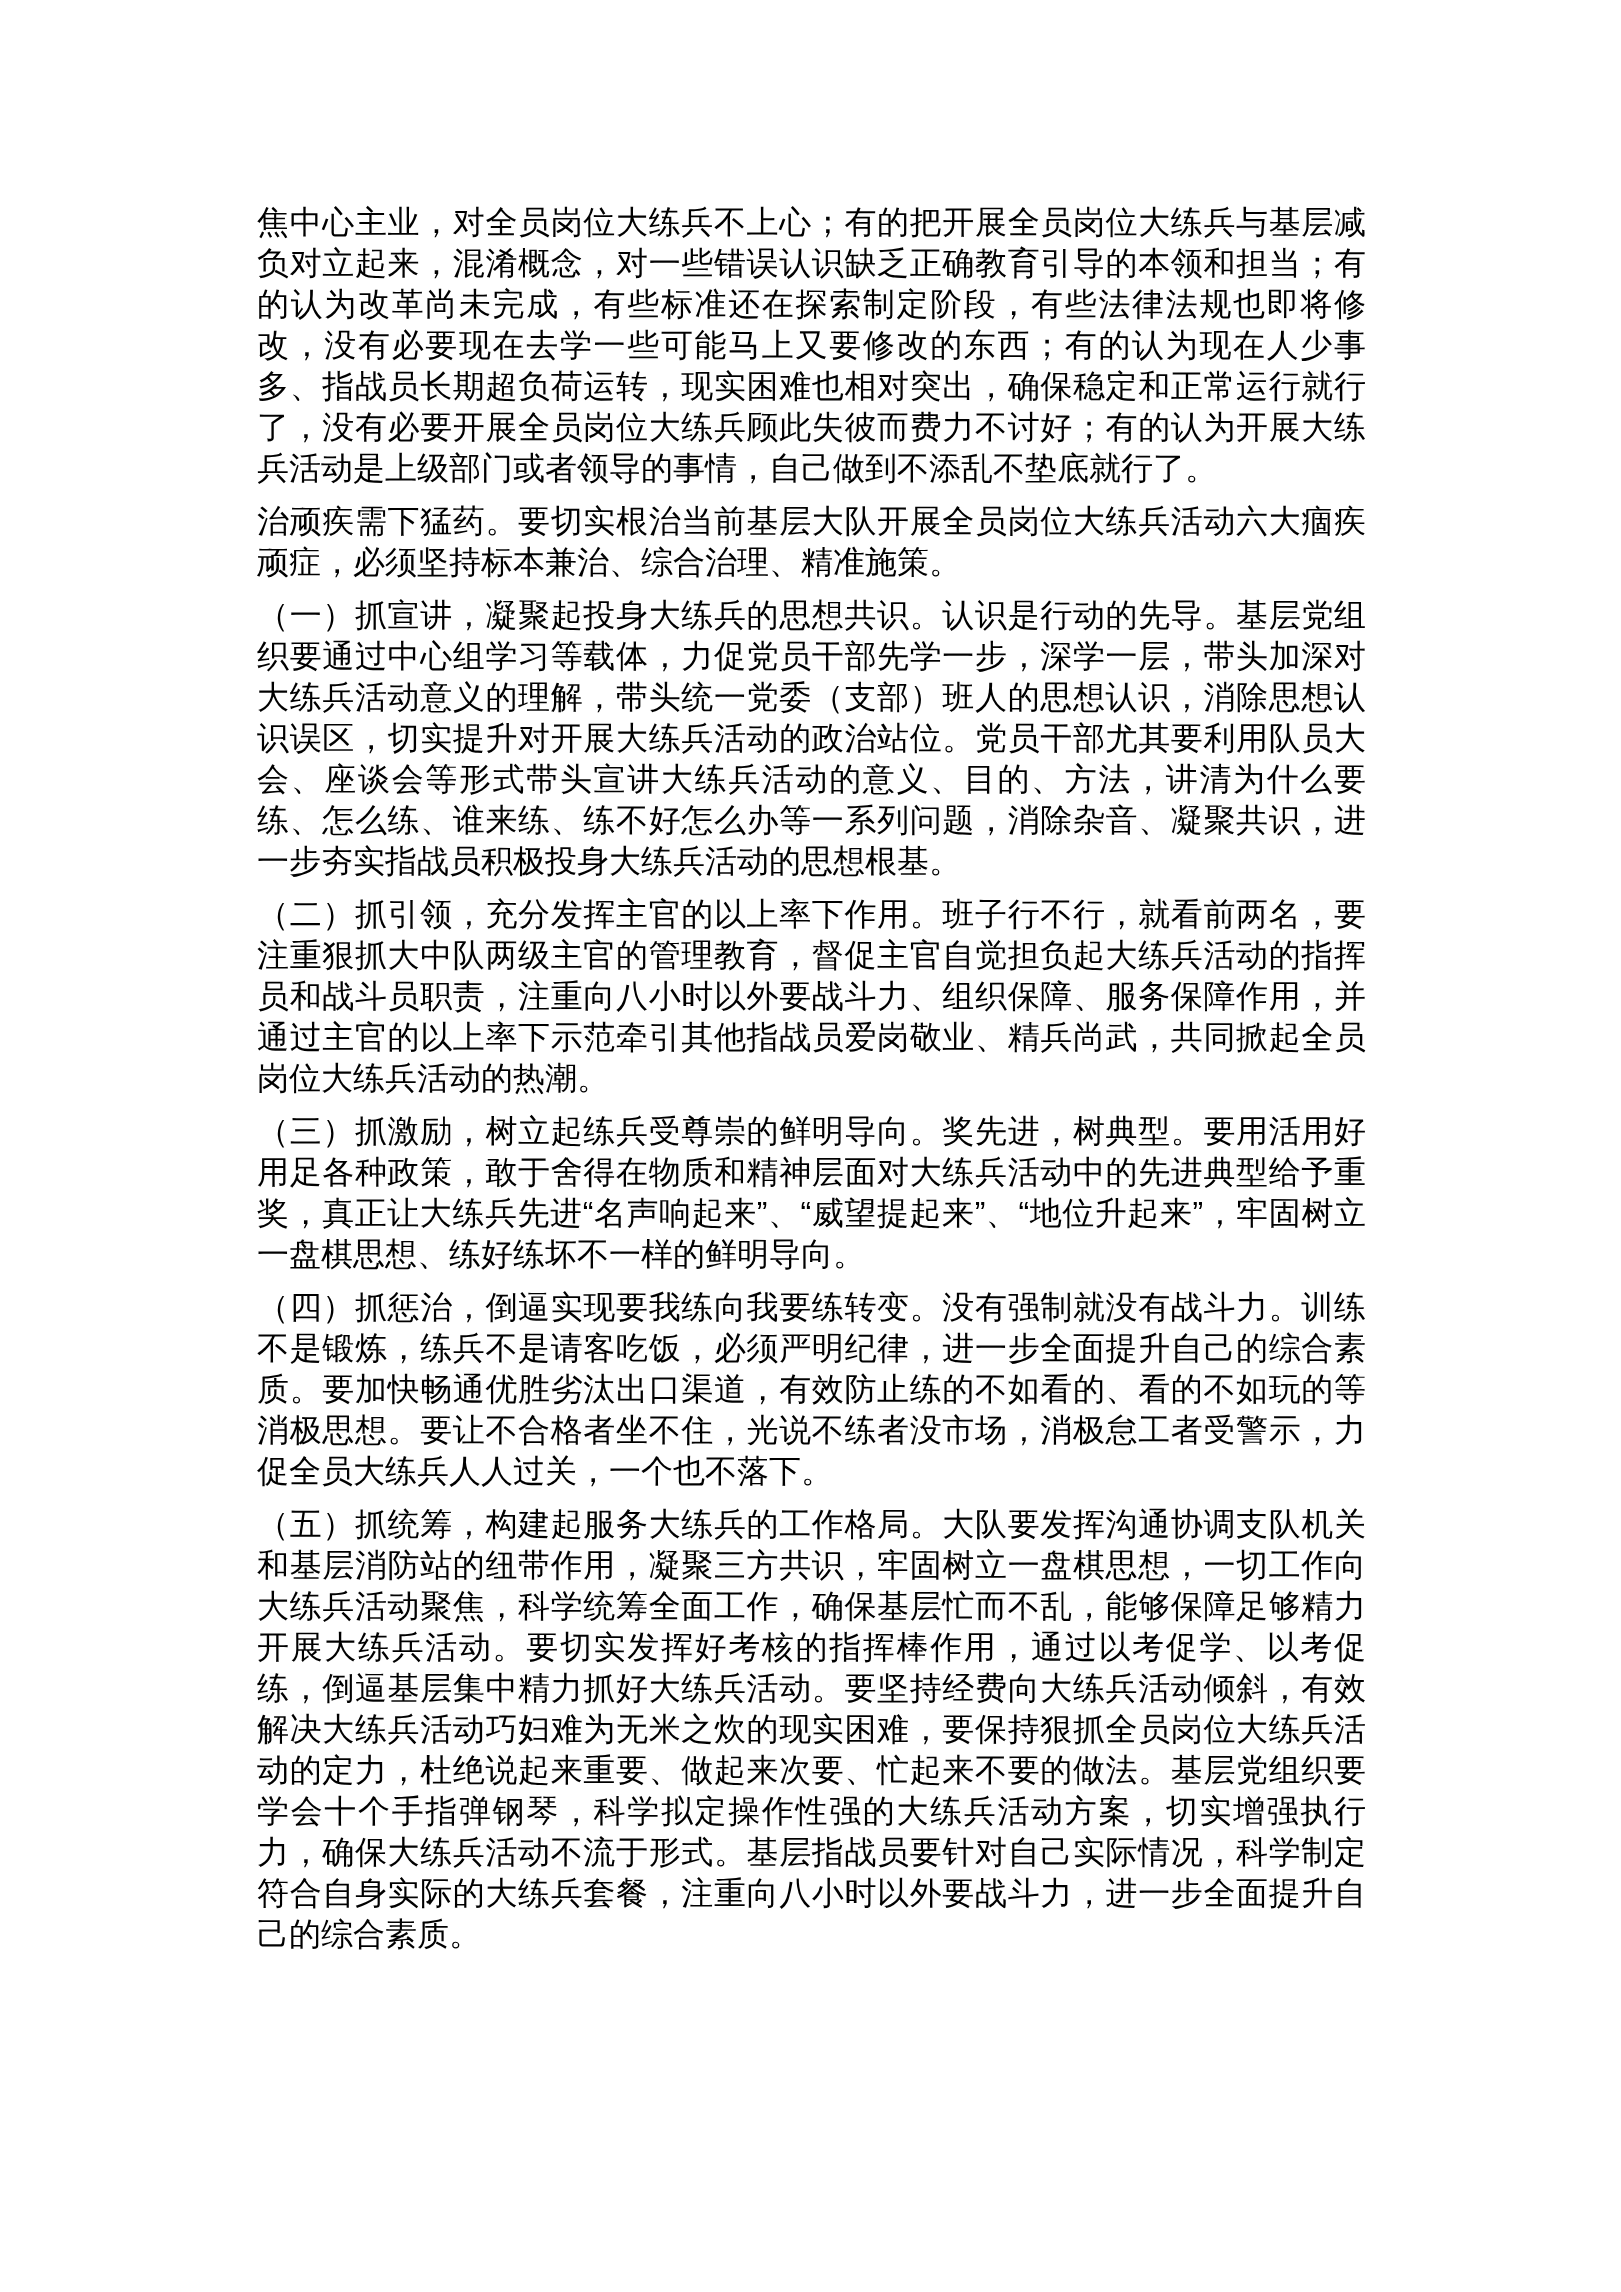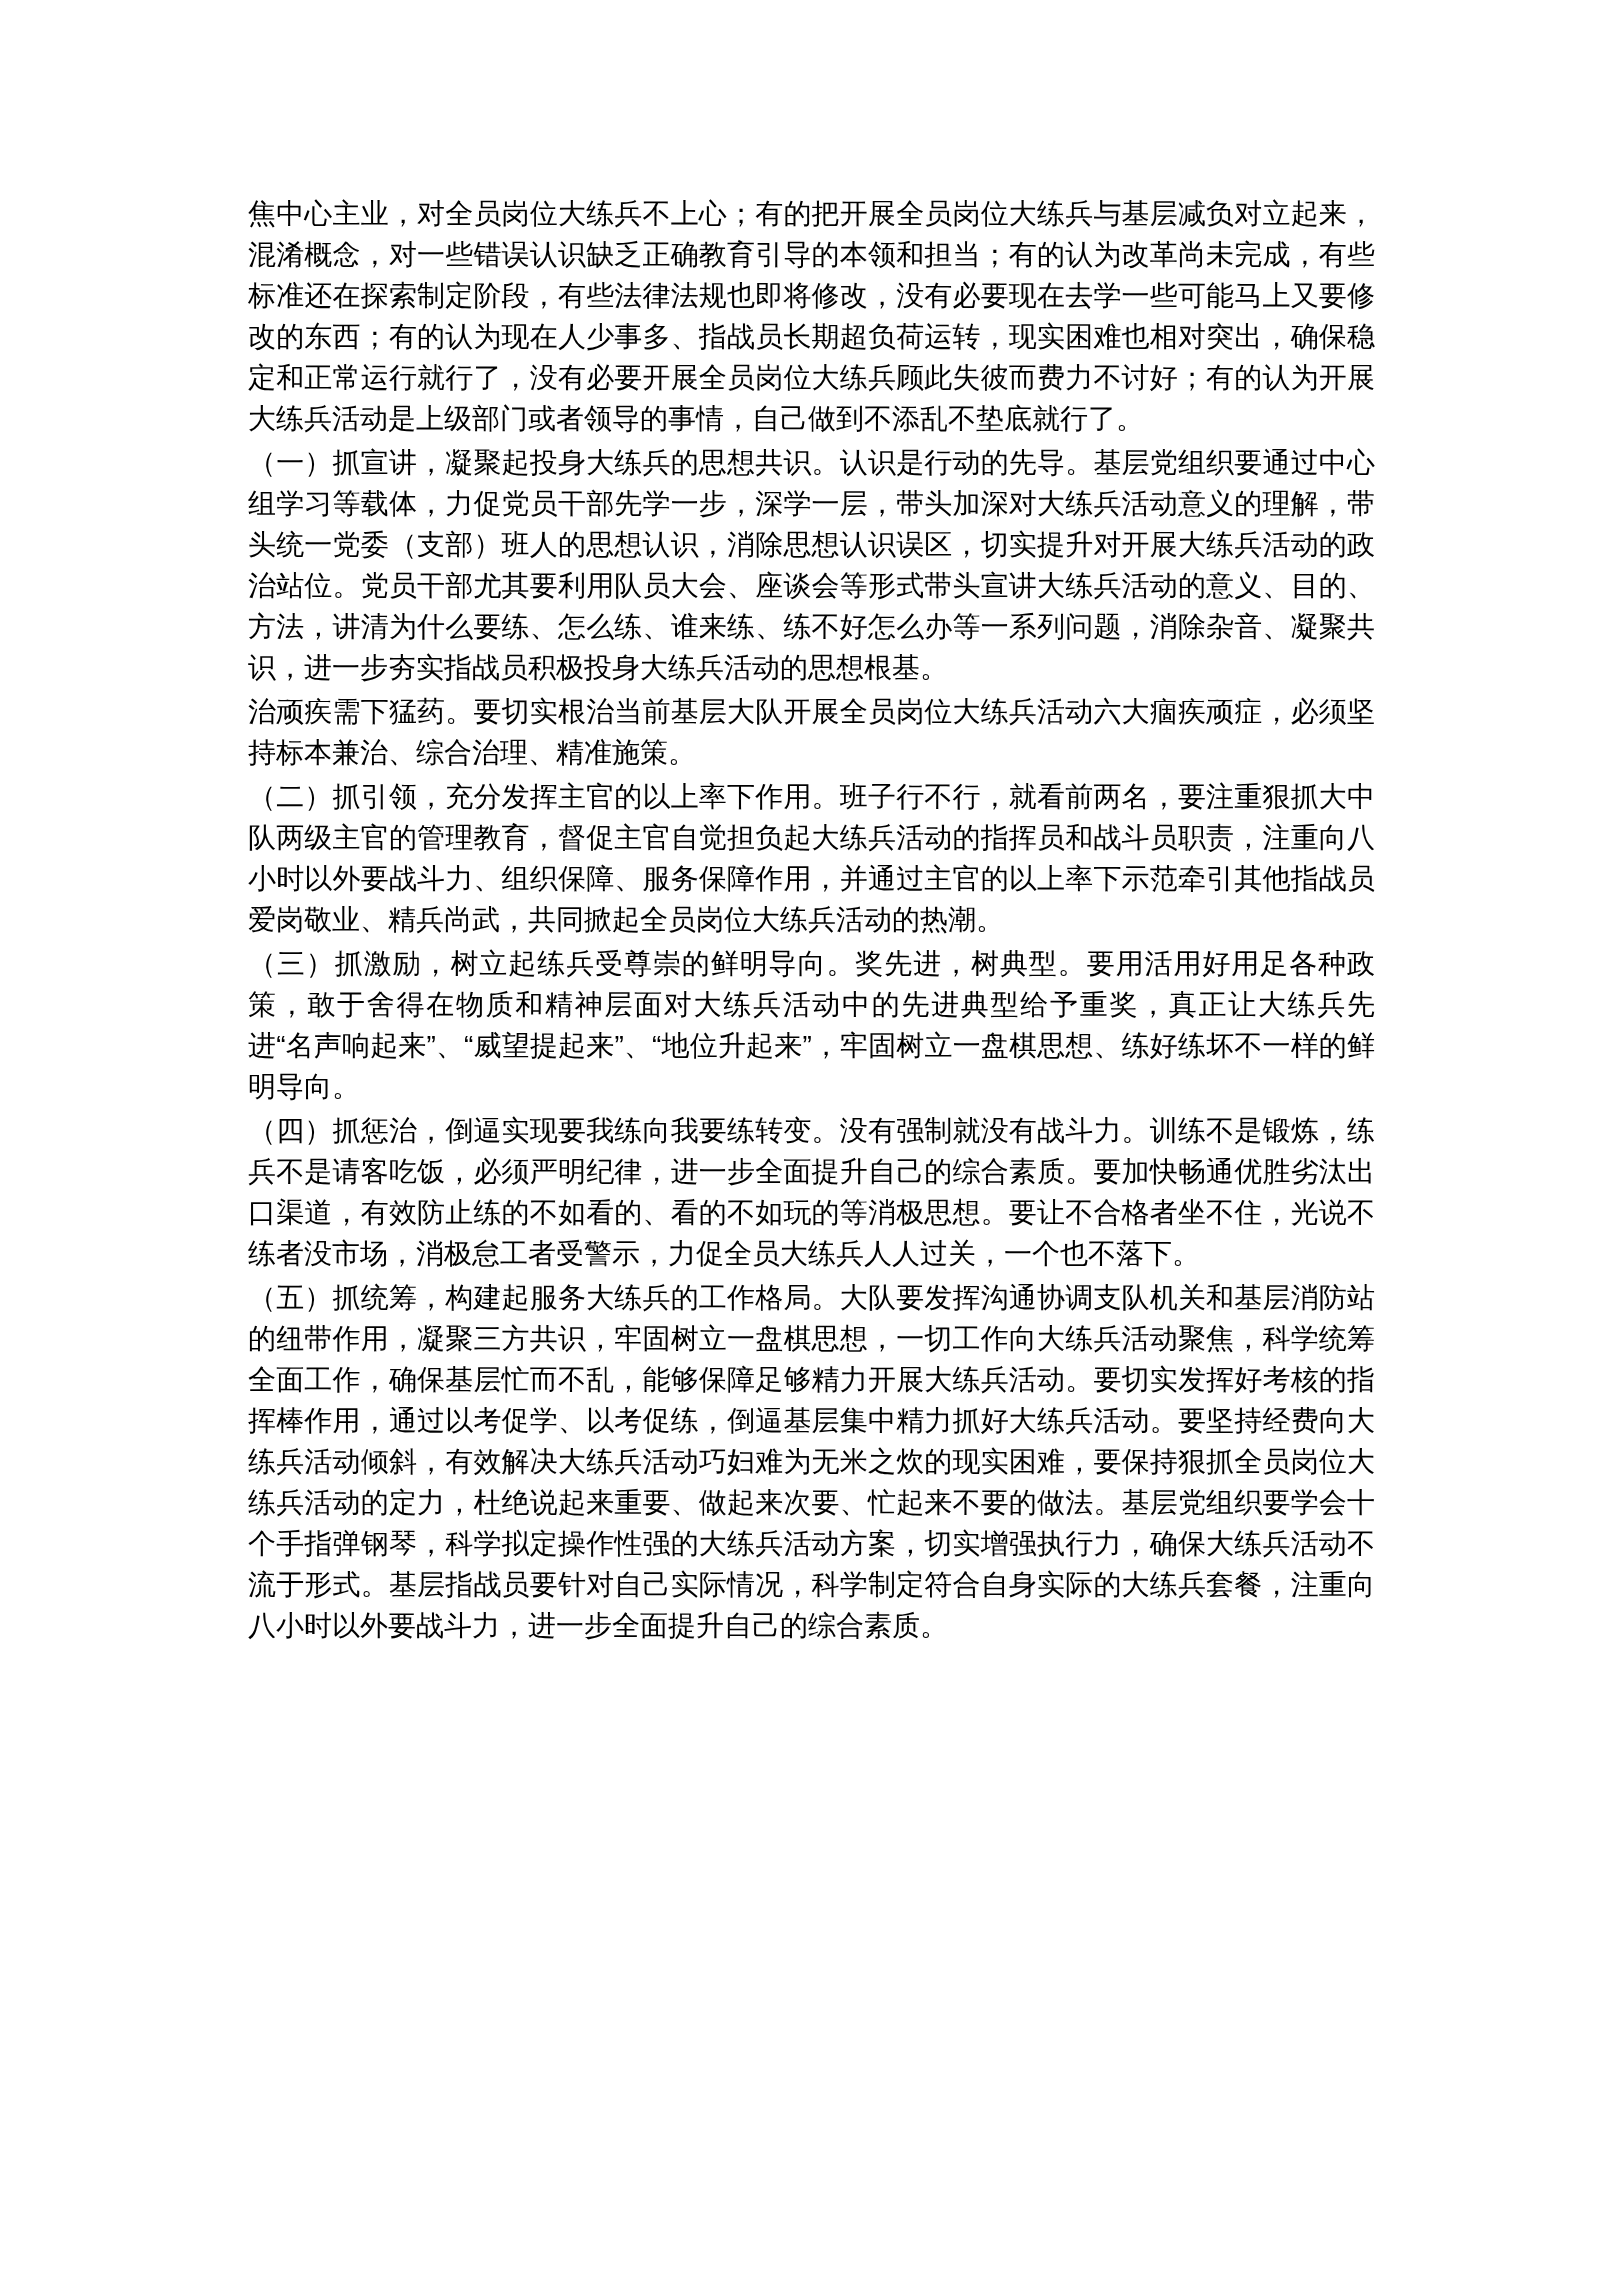--- a/index.html
+++ b/index.html
@@ -14,39 +14,39 @@
     background: #ffffff;
     overflow: hidden;
   }
   .content {
     position: absolute;
     left: 245px;
     top: 190px;
     width: 1133px;
   }
   .para {
-    margin: 3px;
+    margin: 12px;
     padding: 0;
     font-family: "Liberation Sans", sans-serif;
-    font-size: 28px;
+    font-size: 32px;
     line-height: 41px;
     color: #000000;
     text-align: justify;
     text-align-last: left;
     word-break: break-all;
     overflow-wrap: break-word;
   }
 </style>
 </head>
 <body>
 
 <div class="page">
   <div class="content">
     <p class="para">焦中心主业，对全员岗位大练兵不上心；有的把开展全员岗位大练兵与基层减负对立起来，混淆概念，对一些错误认识缺乏正确教育引导的本领和担当；有的认为改革尚未完成，有些标准还在探索制定阶段，有些法律法规也即将修改，没有必要现在去学一些可能马上又要修改的东西；有的认为现在人少事多、指战员长期超负荷运转，现实困难也相对突出，确保稳定和正常运行就行了，没有必要开展全员岗位大练兵顾此失彼而费力不讨好；有的认为开展大练兵活动是上级部门或者领导的事情，自己做到不添乱不垫底就行了。</p>
+    <p class="para">治顽疾需下猛药。要切实根治当前基层大队开展全员岗位大练兵活动六大痼疾顽症，必须坚持标本兼治、综合治理、精准施策。</p>
     <p class="para">（一）抓宣讲，凝聚起投身大练兵的思想共识。认识是行动的先导。基层党组织要通过中心组学习等载体，力促党员干部先学一步，深学一层，带头加深对大练兵活动意义的理解，带头统一党委（支部）班人的思想认识，消除思想认识误区，切实提升对开展大练兵活动的政治站位。党员干部尤其要利用队员大会、座谈会等形式带头宣讲大练兵活动的意义、目的、方法，讲清为什么要练、怎么练、谁来练、练不好怎么办等一系列问题，消除杂音、凝聚共识，进一步夯实指战员积极投身大练兵活动的思想根基。</p>
-    <p class="para">治顽疾需下猛药。要切实根治当前基层大队开展全员岗位大练兵活动六大痼疾顽症，必须坚持标本兼治、综合治理、精准施策。</p>
     <p class="para">（二）抓引领，充分发挥主官的以上率下作用。班子行不行，就看前两名，要注重狠抓大中队两级主官的管理教育，督促主官自觉担负起大练兵活动的指挥员和战斗员职责，注重向八小时以外要战斗力、组织保障、服务保障作用，并通过主官的以上率下示范牵引其他指战员爱岗敬业、精兵尚武，共同掀起全员岗位大练兵活动的热潮。</p>
     <p class="para">（三）抓激励，树立起练兵受尊崇的鲜明导向。奖先进，树典型。要用活用好用足各种政策，敢于舍得在物质和精神层面对大练兵活动中的先进典型给予重奖，真正让大练兵先进“名声响起来”、“威望提起来”、“地位升起来”，牢固树立一盘棋思想、练好练坏不一样的鲜明导向。</p>
     <p class="para">（四）抓惩治，倒逼实现要我练向我要练转变。没有强制就没有战斗力。训练不是锻炼，练兵不是请客吃饭，必须严明纪律，进一步全面提升自己的综合素质。要加快畅通优胜劣汰出口渠道，有效防止练的不如看的、看的不如玩的等消极思想。要让不合格者坐不住，光说不练者没市场，消极怠工者受警示，力促全员大练兵人人过关，一个也不落下。</p>
     <p class="para">（五）抓统筹，构建起服务大练兵的工作格局。大队要发挥沟通协调支队机关和基层消防站的纽带作用，凝聚三方共识，牢固树立一盘棋思想，一切工作向大练兵活动聚焦，科学统筹全面工作，确保基层忙而不乱，能够保障足够精力开展大练兵活动。要切实发挥好考核的指挥棒作用，通过以考促学、以考促练，倒逼基层集中精力抓好大练兵活动。要坚持经费向大练兵活动倾斜，有效解决大练兵活动巧妇难为无米之炊的现实困难，要保持狠抓全员岗位大练兵活动的定力，杜绝说起来重要、做起来次要、忙起来不要的做法。基层党组织要学会十个手指弹钢琴，科学拟定操作性强的大练兵活动方案，切实增强执行力，确保大练兵活动不流于形式。基层指战员要针对自己实际情况，科学制定符合自身实际的大练兵套餐，注重向八小时以外要战斗力，进一步全面提升自己的综合素质。</p>
   </div>
 </div>
 
 
 </body></html>

